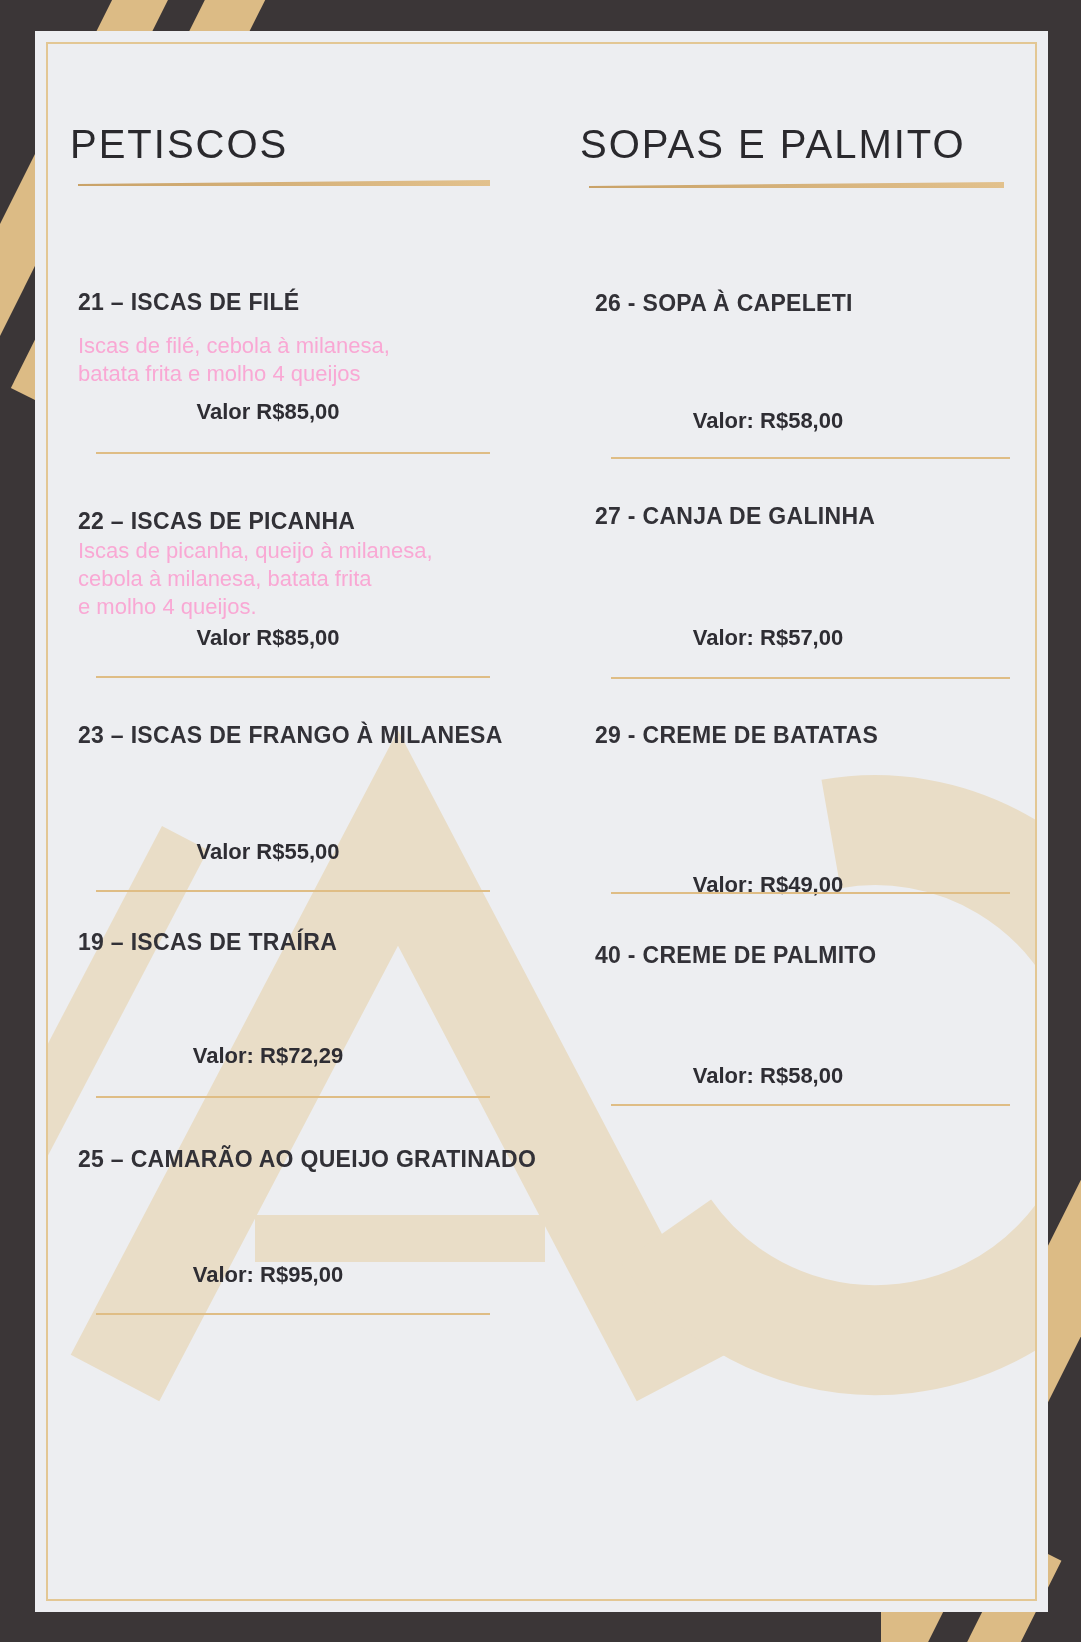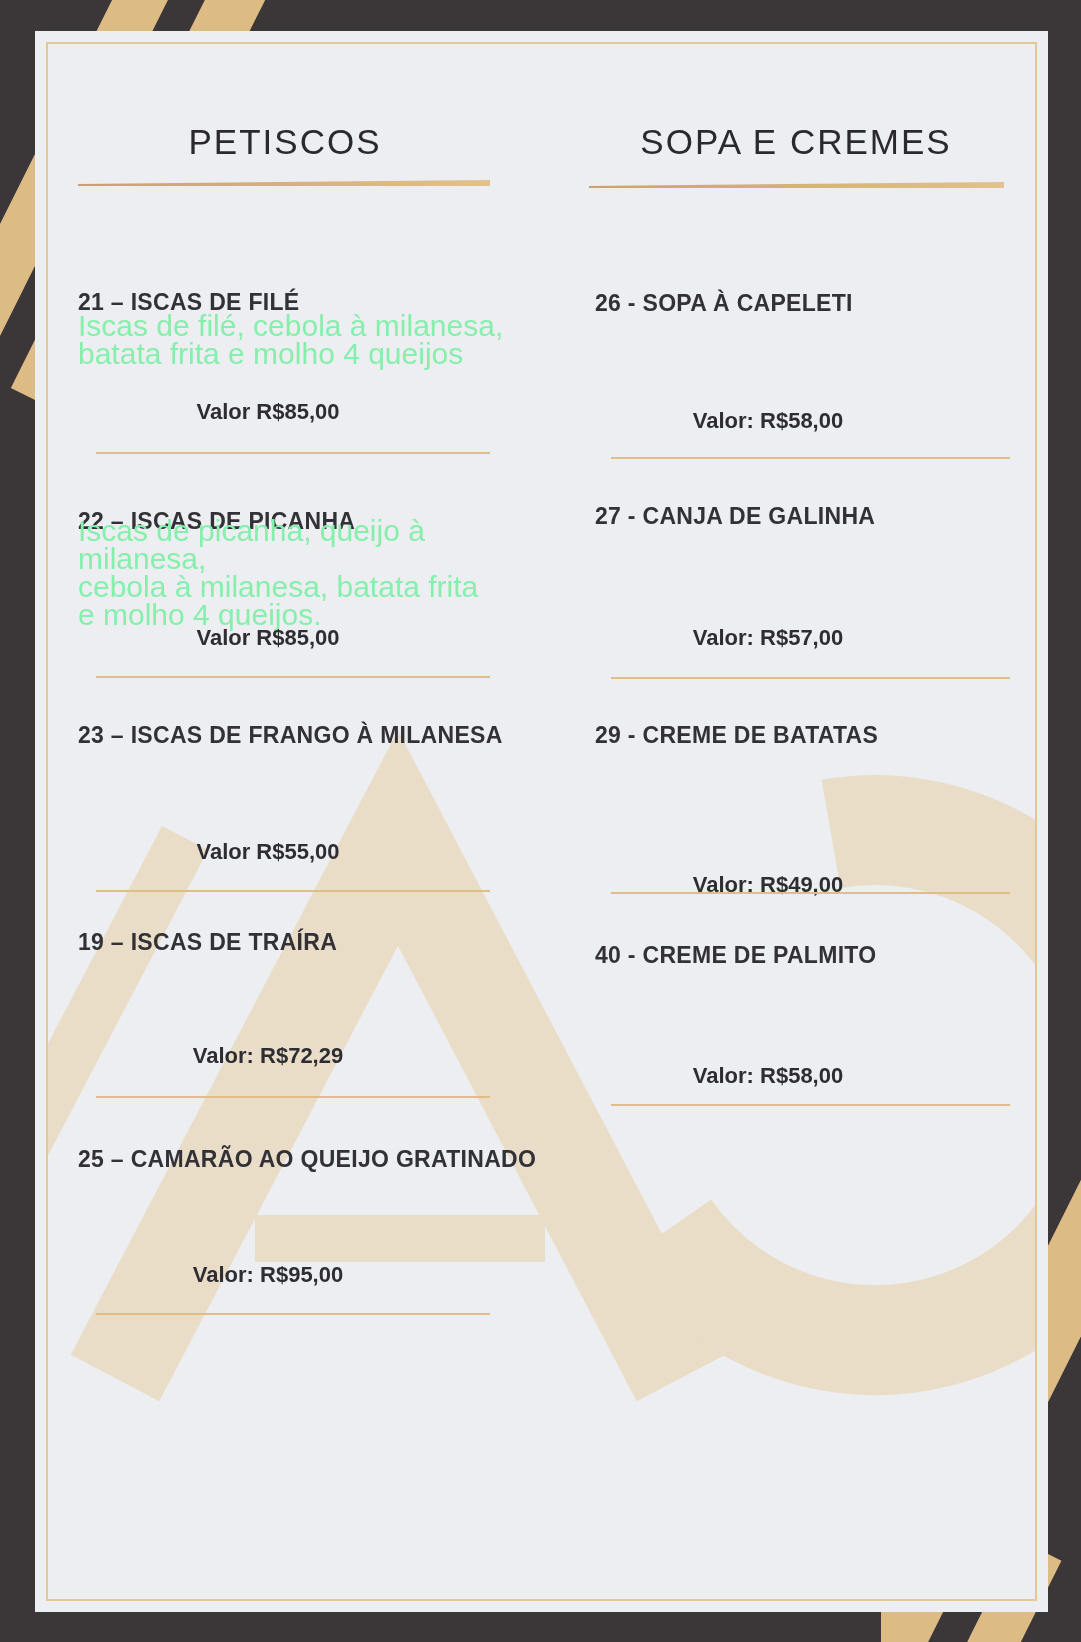--- a/index.html
+++ b/index.html
@@ -22,41 +22,42 @@
     border:2px solid #e3c794;
     z-index:3;pointer-events:none;
   }
   .watermark{
     position:absolute;left:13px;top:13px;right:13px;bottom:13px;
     overflow:hidden;
   }
   .content{position:absolute;inset:0;z-index:2;}
   .col-title{
     position:absolute;top:122px;height:52px;
-    font-size:35px;letter-spacing:2px;color:#2a292d;
-    text-align:center;white-space:nowrap;
+    font-size:40px;letter-spacing:2px;color:#2a292d;
+    text-align:left;white-space:nowrap;
   }
   .title-left{left:70px;width:430px;}
   .title-right{left:580px;width:432px;}
   .title-underline{
     position:absolute;height:6px;
     background:linear-gradient(90deg,#c9a268,#e2c18d);
     clip-path:polygon(0 65%,100% 0,100% 100%,0 100%);
   }
   .u-left{left:78px;top:180px;width:412px;}
   .u-right{left:589px;top:182px;width:415px;}
   .item-name{
     position:absolute;left:78px;
     font-size:23px;font-weight:bold;color:#323137;
     letter-spacing:0.3px;white-space:nowrap;
   }
   .item-desc{
     position:absolute;left:78px;width:440px;
-    font-size:30px;color:#86efac;line-height:28px;
+    font-size:22px;color:#f9a8d4;line-height:28px;
     white-space:pre-line;
+    margin-top:20px;
   }
   .item-price{
     position:absolute;
     font-size:22px;font-weight:bold;color:#2e2d33;
     text-align:center;white-space:nowrap;
   }
   .price-left{left:78px;width:380px;}
   .price-right{left:590px;width:356px;}
   .item-name.right{left:595px;}
   .sep{position:absolute;height:2px;background:#dfbd85;}
@@ -94,21 +95,21 @@
       </svg>
     </div>
     <div class="frame"></div>
   </div>
 
   <div class="content">
 
     <div class="col-title title-left">PETISCOS</div>
     <div class="title-underline u-left"></div>
 
-    <div class="col-title title-right">SOPA E CREMES</div>
+    <div class="col-title title-right">SOPAS E PALMITO</div>
     <div class="title-underline u-right"></div>
 
     <div class="item-name" style="top:289px">21 – ISCAS DE FILÉ</div>
     <div class="item-desc" style="top:312px">Iscas de filé, cebola à milanesa,
 batata frita e molho 4 queijos</div>
     <div class="item-price price-left" style="top:399px">Valor R$85,00</div>
     <div class="sep sep-left" style="top:452px"></div>
 
     <div class="item-name" style="top:508px">22 – ISCAS DE PICANHA</div>
     <div class="item-desc" style="top:517px">Iscas de picanha, queijo à milanesa,

